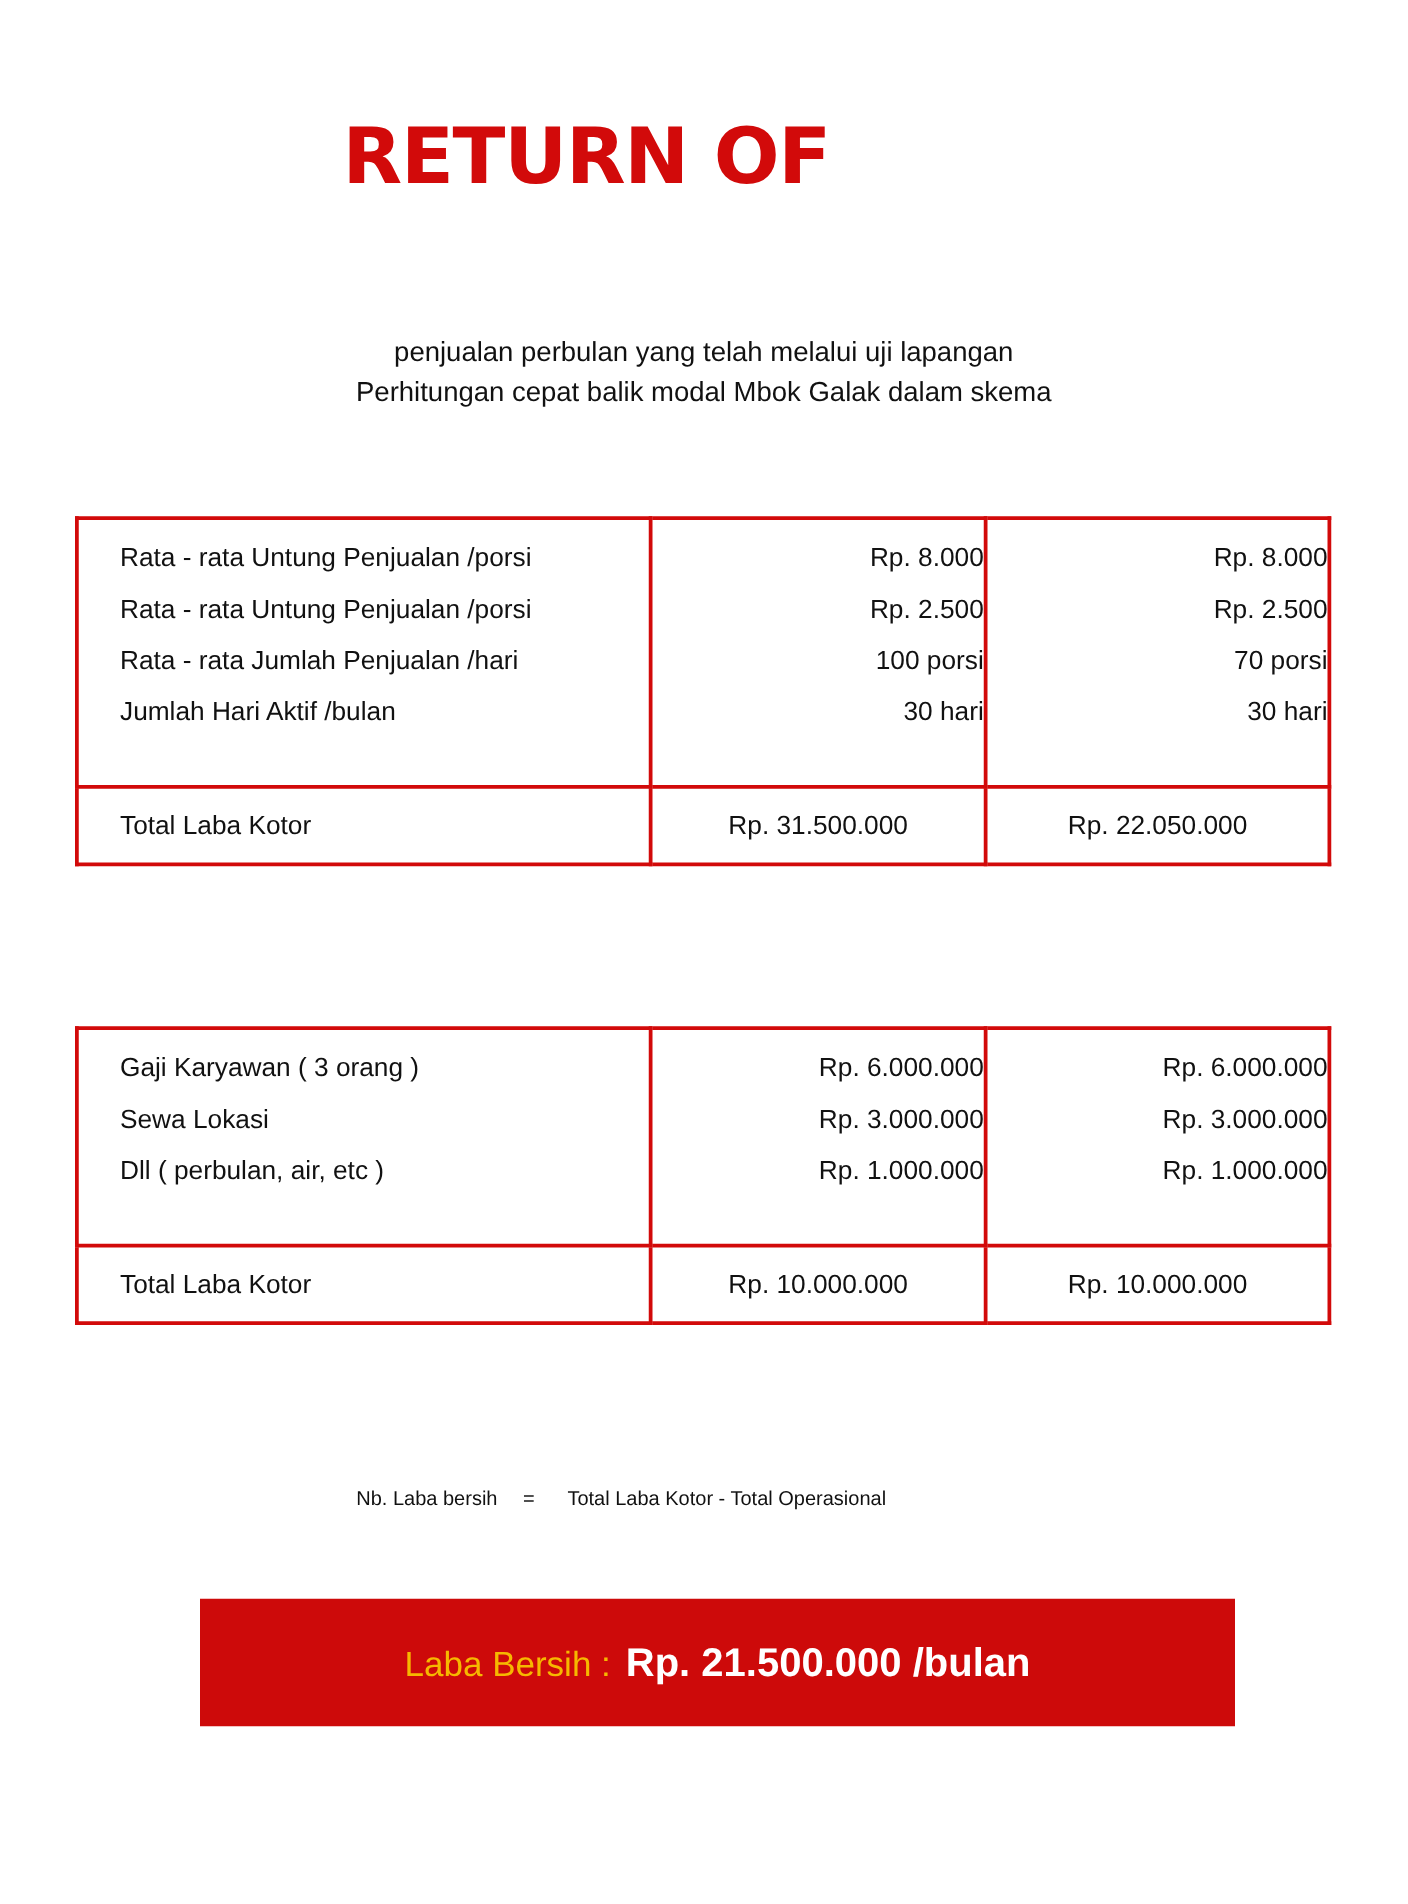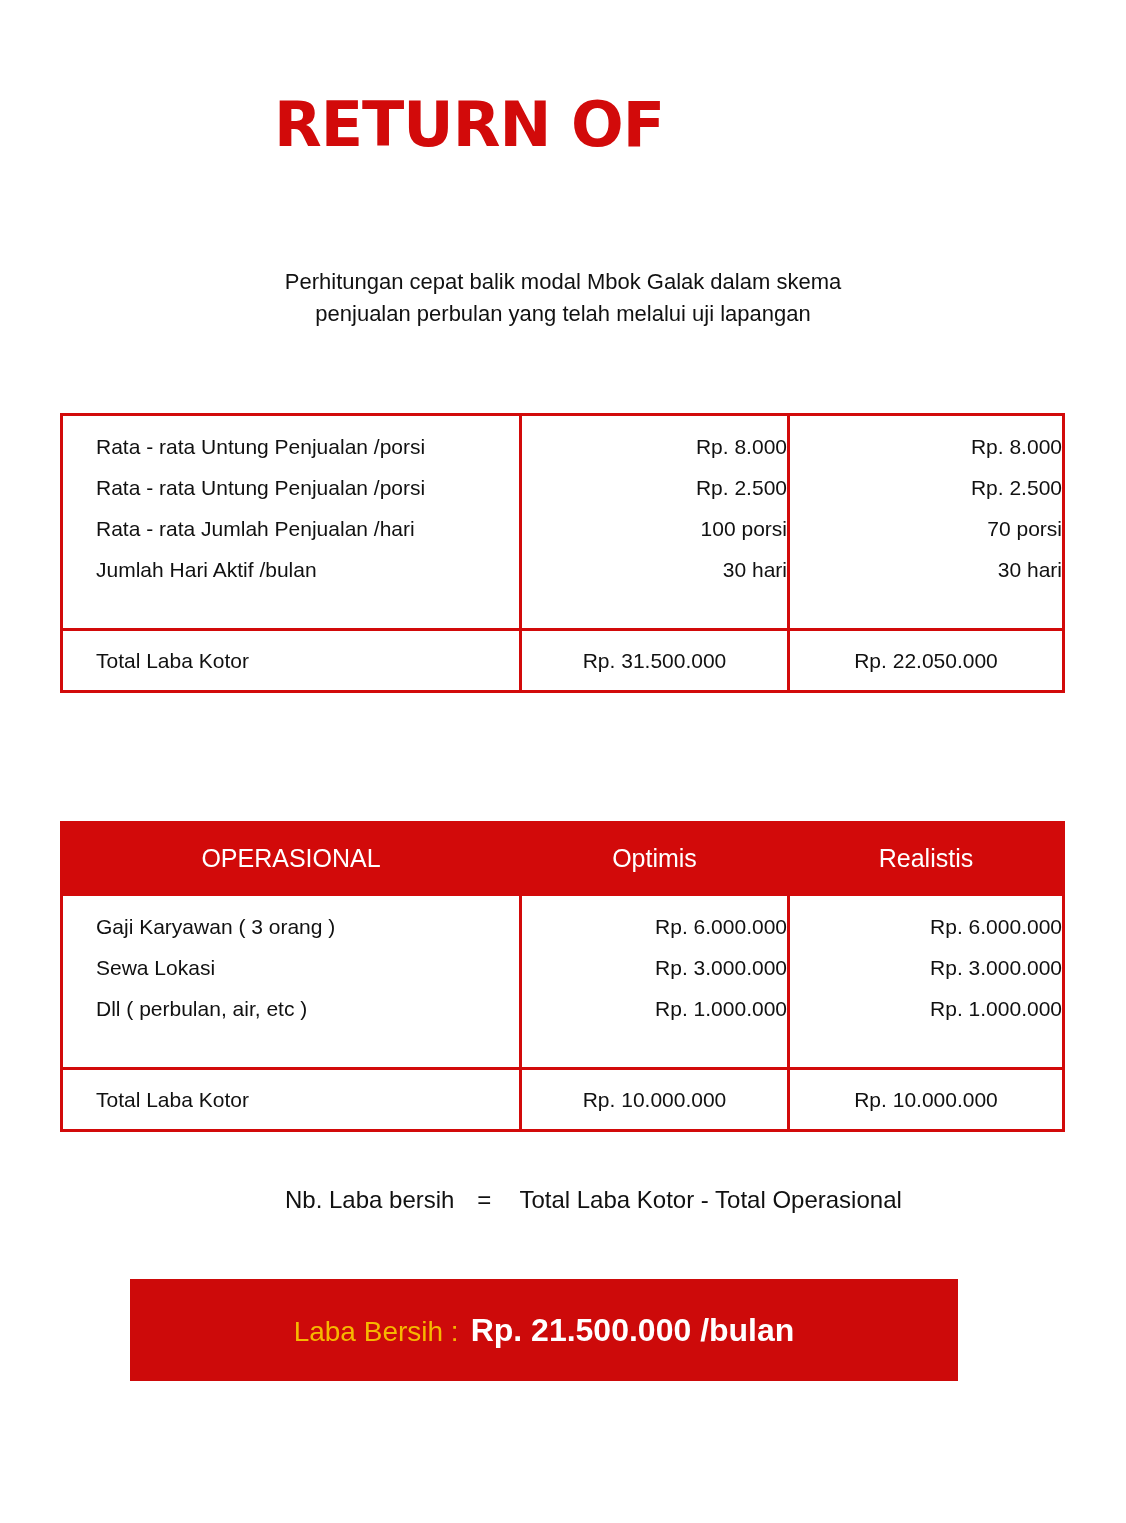--- a/index.html
+++ b/index.html
@@ -39,41 +39,41 @@
   td.vals { text-align: right; padding: 16px 0 22px 0; }
   .line { height: 41px; line-height: 30px; }
   td.total { height: 62px; vertical-align: middle !important; line-height: 56px; }
   td.total.lab { padding-left: 33px; }
   td.total.val { text-align: center; margin-left: 28px; }
 
   #t1 { top: 413px; }
   #t2 { top: 821px; }
 
   .note {
-    position: absolute; top: 1186px; left: 285px; font-size: 24px; line-height: 28px;
+    position: absolute; top: 1186px; left: 285px; font-size: 16px; line-height: 28px;
   }
   .note .eq { display: inline-block; margin: 0 22px 0 16px; }
 
   .banner {
-    position: absolute; left: 130px; top: 1279px; width: 828px; height: 102px;
+    position: absolute; left: 160px; top: 1279px; width: 828px; height: 102px;
     background: #cd0a0a; display: flex; align-items: center; justify-content: center;
   }
   .banner .lab { color: #f6b800; font-size: 28px; margin-right: 12px; margin-top: 4px; }
   .banner .val { color: #ffffff; font-size: 32px; font-weight: bold; }
 </style>
 </head>
 <body>
 
 <div class="title">
   <span>RETURN OF</span>
 </div>
 
 <div class="subtitle">
+  <div>penjualan perbulan yang telah melalui uji lapangan</div>
   <div>Perhitungan cepat balik modal Mbok Galak dalam skema</div>
-  <div>penjualan perbulan yang telah melalui uji lapangan</div>
 </div>
 
 <table class="roi" id="t1">
   <colgroup>
       <col class="c1">
       <col class="c2">
       <col class="c3">
     </colgroup>
   <tbody>
   <tr>
@@ -104,25 +104,20 @@
 </tbody>
   </table>
 
 <table class="roi" id="t2">
   <colgroup>
       <col class="c1">
       <col class="c2">
       <col class="c3">
     </colgroup>
   <tbody>
-      <tr>
-    <th>OPERASIONAL</th>
-    <th>Optimis</th>
-    <th>Realistis</th>
-  </tr>
   <tr>
     <td class="labels">
       <div class="line">Gaji Karyawan ( 3 orang )</div>
       <div class="line">Sewa Lokasi</div>
       <div class="line">Dll ( perbulan, air, etc )</div>
     </td>
     <td class="vals">
       <div class="line">Rp. 6.000.000</div>
       <div class="line">Rp. 3.000.000</div>
       <div class="line">Rp. 1.000.000</div>

